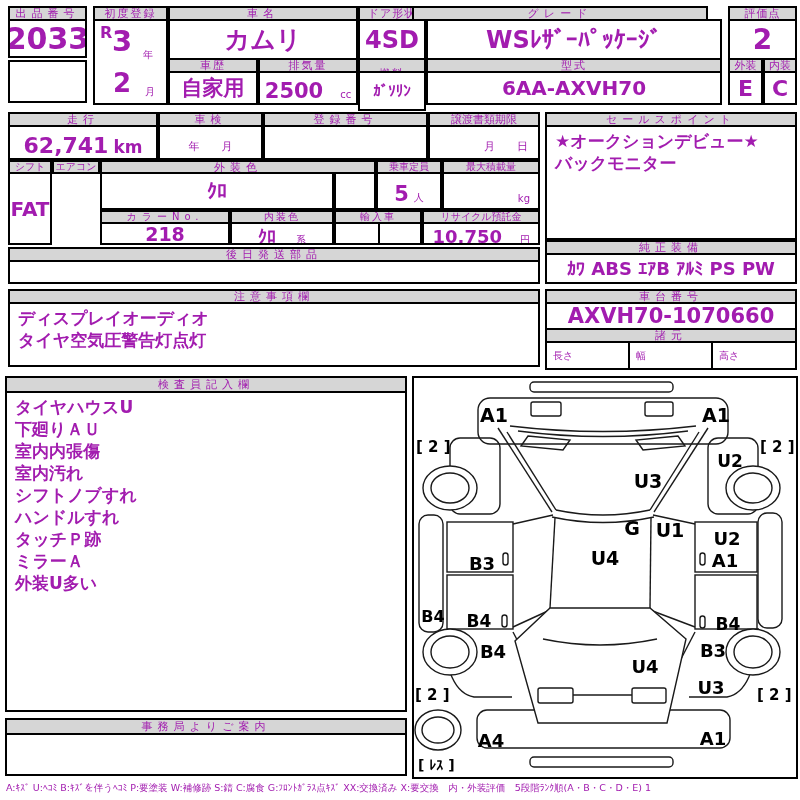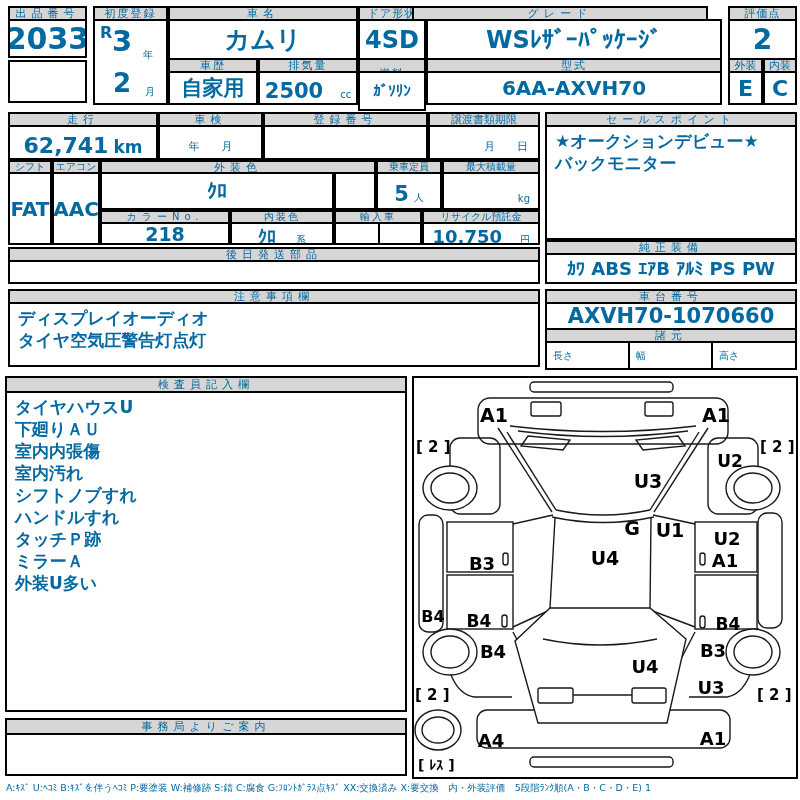--- a/index.html
+++ b/index.html
@@ -1,17 +1,17 @@
 <!DOCTYPE html>
 <html><head>
 <meta charset="utf-8">
 <style>
   html,body{margin:0;padding:0;background:#fff;}
   #sheet{position:relative;width:800px;height:800px;background:#fff;
-         font-family:"DejaVu Sans","Liberation Sans",sans-serif;color:#0369a1;overflow:hidden;}
+         font-family:"DejaVu Sans","Liberation Sans",sans-serif;color:#a21caf;overflow:hidden;}
   .c{position:absolute;box-sizing:border-box;border:2px solid #000;background:#fff;}
   .h{background:#d6d6d6;display:flex;align-items:center;justify-content:center;
      font-size:11px;letter-spacing:5px;white-space:nowrap;overflow:hidden;}
   .h.t0{letter-spacing:0;}
   .h.t1{letter-spacing:1px;}
   .h.t2{letter-spacing:2px;}
   .v{display:flex;align-items:center;justify-content:center;font-weight:bold;white-space:nowrap;overflow:hidden;}
   .vb{display:flex;align-items:baseline;justify-content:center;font-weight:bold;white-space:nowrap;overflow:hidden;}
   .lines{font-weight:bold;font-size:17px;line-height:22px;padding:3px 8px;overflow:hidden;}
   .sm{font-weight:normal;}
@@ -67,21 +67,20 @@
   <div class="c h" style="left:158px;top:112px;width:105px;height:15px;">車検</div>
   <div class="c v sm" style="left:158px;top:125px;width:105px;height:35px;font-size:11px;align-items:flex-end;padding-bottom:4px;">年　　月</div>
   <div class="c h" style="left:263px;top:112px;width:165px;height:15px;">登録番号</div>
   <div class="c" style="left:263px;top:125px;width:165px;height:35px;"></div>
   <div class="c h t0" style="left:428px;top:112px;width:112px;height:15px;">譲渡書類期限</div>
   <div class="c v sm" style="left:428px;top:125px;width:112px;height:35px;font-size:11px;align-items:flex-end;justify-content:flex-end;padding:0 10px 4px 0;">月　　日</div>
 
   <div class="c h t0" style="left:8px;top:160px;width:44px;height:14px;font-size:10px;">シフト</div>
   <div class="c h t0" style="left:52px;top:160px;width:48px;height:14px;font-size:10px;">エアコン</div>
   <div class="c v" style="left:8px;top:172px;width:44px;height:73px;font-size:20px;">FAT</div>
-  <div class="c v" style="left:52px;top:172px;width:48px;height:73px;font-size:20px;">AAC</div>
 
   <div class="c h" style="left:100px;top:160px;width:276px;height:14px;">外装色</div>
   <div class="c v" style="left:100px;top:172px;width:234px;height:38px;font-size:20px;">ｸﾛ</div>
   <div class="c" style="left:334px;top:172px;width:42px;height:38px;"></div>
   <div class="c h t0" style="left:376px;top:160px;width:66px;height:14px;font-size:10px;">乗車定員</div>
   <div class="c vb" style="left:376px;top:172px;width:66px;height:38px;font-size:21px;padding-top:8px;gap:5px;">
     <span>5</span>
     <span class="sm" style="font-size:10px;">人</span>
   </div>
   <div class="c h t0" style="left:442px;top:160px;width:98px;height:14px;font-size:10px;">最大積載量</div>

